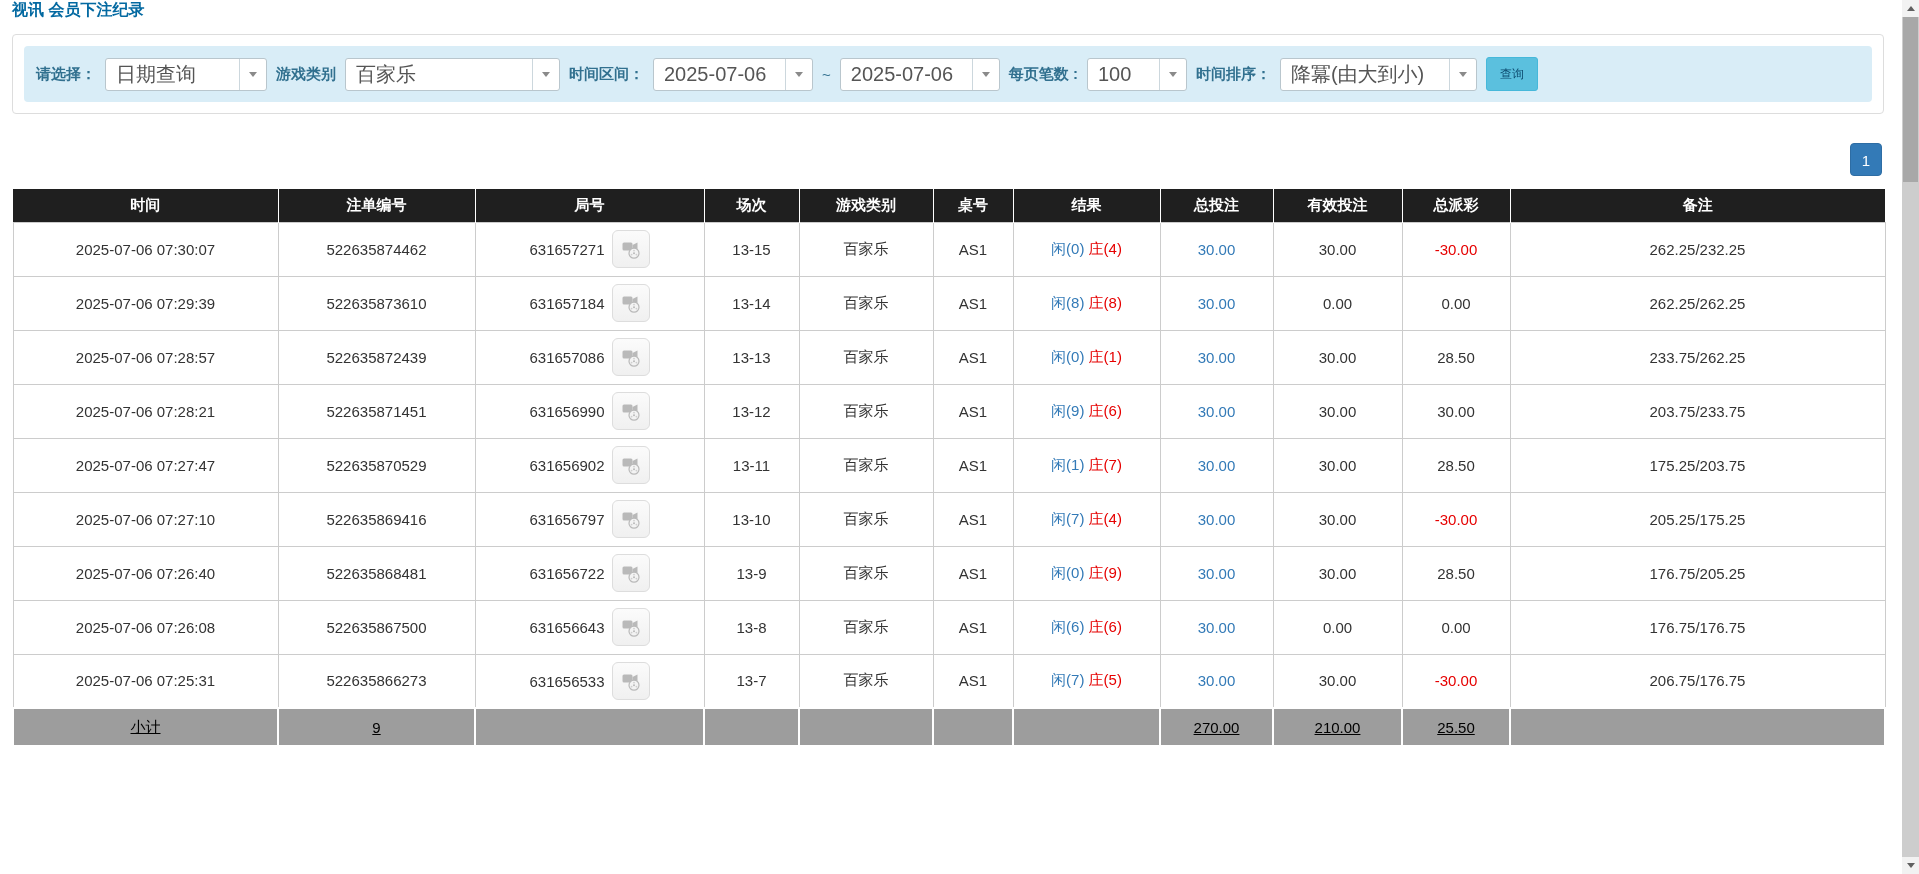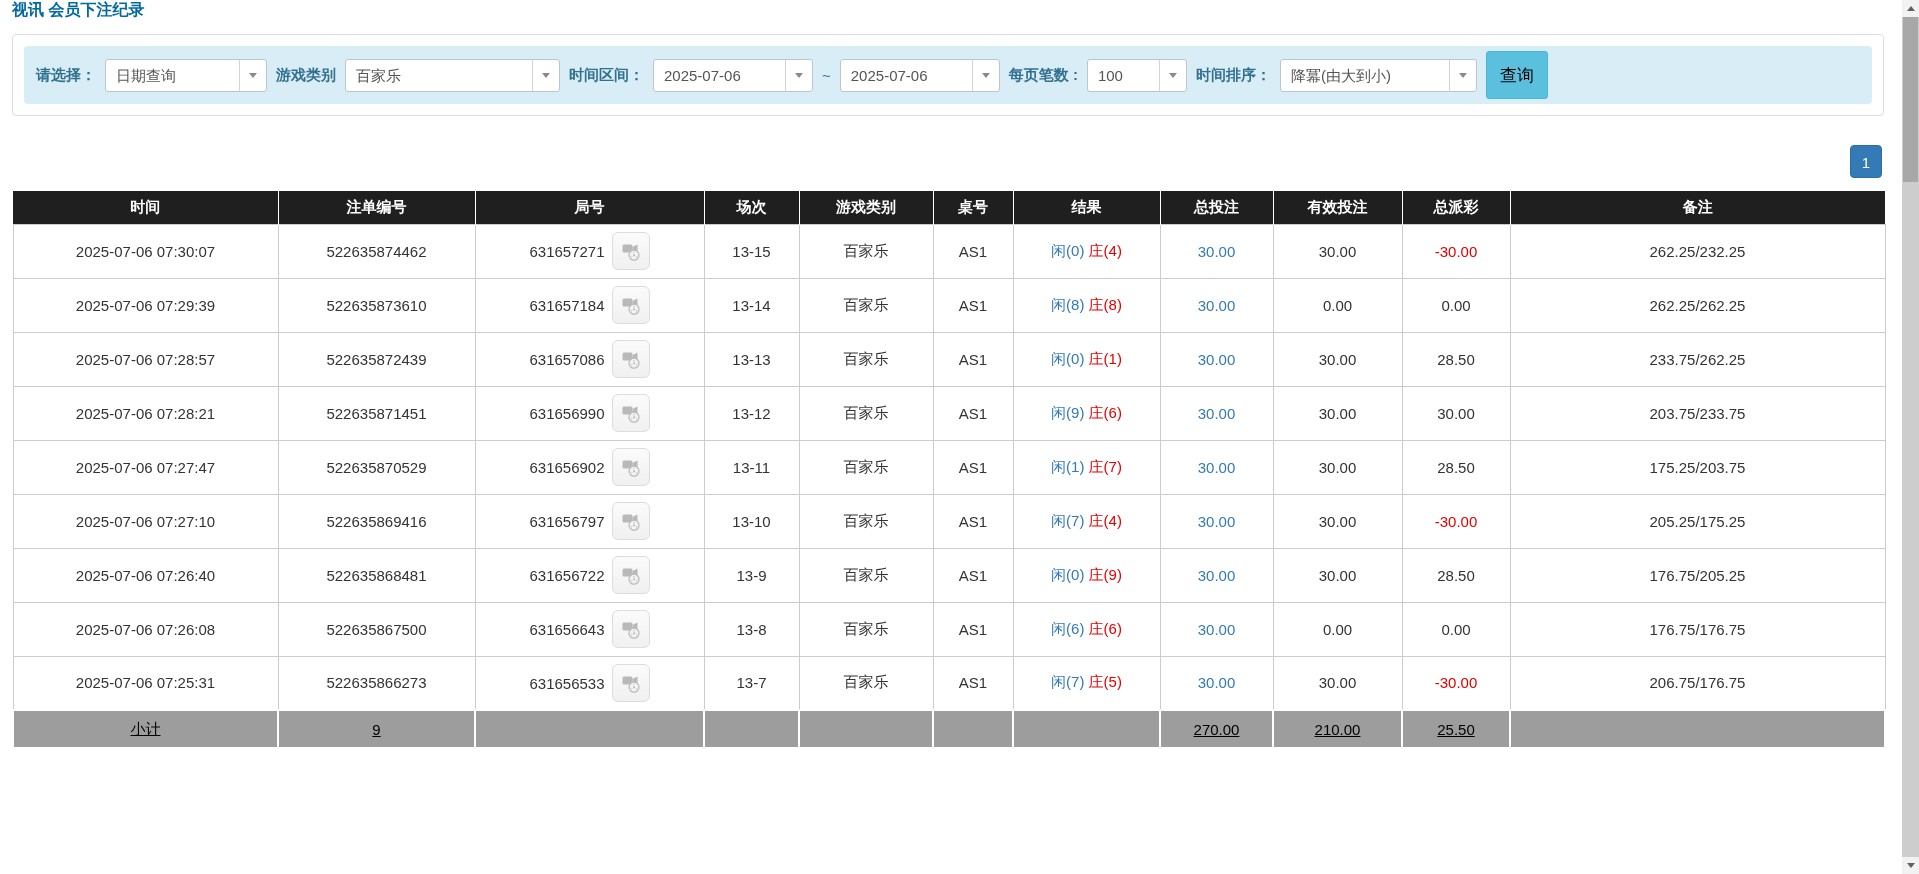--- a/index.html
+++ b/index.html
@@ -5,36 +5,36 @@
   * { box-sizing: border-box; margin: 0; padding: 0; }
   html,body { width:1919px; height:874px; overflow:hidden; background:#fff;
     font-family:"Liberation Sans", sans-serif; color:#333; }
   .content { position:absolute; left:12px; top:0; width:1872px; }
 
   .page-title { margin-top:0; font-size:16px; font-weight:bold; color:#0369a1; }
 
   
   .filter-panel { margin-top:13px; border:1px solid #ddd; border-radius:4px;
     background:#fff; padding:11px; }
-  .filter-bar { background:#d9edf7; border-radius:4px; padding:5px 12px;
+  .filter-bar { background:#d9edf7; border-radius:4px; padding:11px 12px;
     display:flex; align-items:center; gap:9px; }
   .flabel { font-size:15px; font-weight:bold; color:#31708f; white-space:nowrap; }
   .select { display:inline-flex; align-items:stretch; background:#fff;
     border:1px solid #b9c6cd; border-radius:3px; height:33px; cursor:pointer; }
-  .select .val { padding:0 10px; line-height:31px; font-size:15px; color:#555;
+  .select .val { padding:0 10px; line-height:31px; font-size:20px; color:#555;
     flex:1; white-space:nowrap; overflow:hidden; }
   .select .caret { width:27px; border-left:1px solid #ccd7dd; display:flex;
     align-items:center; justify-content:center; }
   .caret-shape { width:0; height:0; border-left:4px solid transparent;
     border-right:4px solid transparent; border-top:5px solid #8a8a8a; }
   .w-query { width:162px; } .w-game { width:215px; } .w-date { width:160px; }
   .w-size { width:100px; } .w-sort { width:197px; }
   .tilde { font-size:15px; color:#31708f; }
-  .search-btn { height:48px; padding:0 13px; background:#5bc0de; color:#000000;
-    border:1px solid #46b8da; border-radius:3px; font-size:17px; cursor:pointer;
+  .search-btn { height:34px; padding:0 13px; background:#5bc0de; color:#0c4a6e;
+    border:1px solid #46b8da; border-radius:3px; font-size:12px; cursor:pointer;
     font-family:"Liberation Sans", sans-serif; }
 
   
   .summary-bar { margin-top:9px; background:#dff0d8; border-radius:3px;
     padding:13px 18px; display:flex; justify-content:space-between; align-items:center; }
   .summary-left { color:#3c763d; font-size:15px; }
   .summary-right { color:#e60000; font-size:15px; }
 
   
   .pagination { margin-top:29px; text-align:right; padding-right:2px; }

